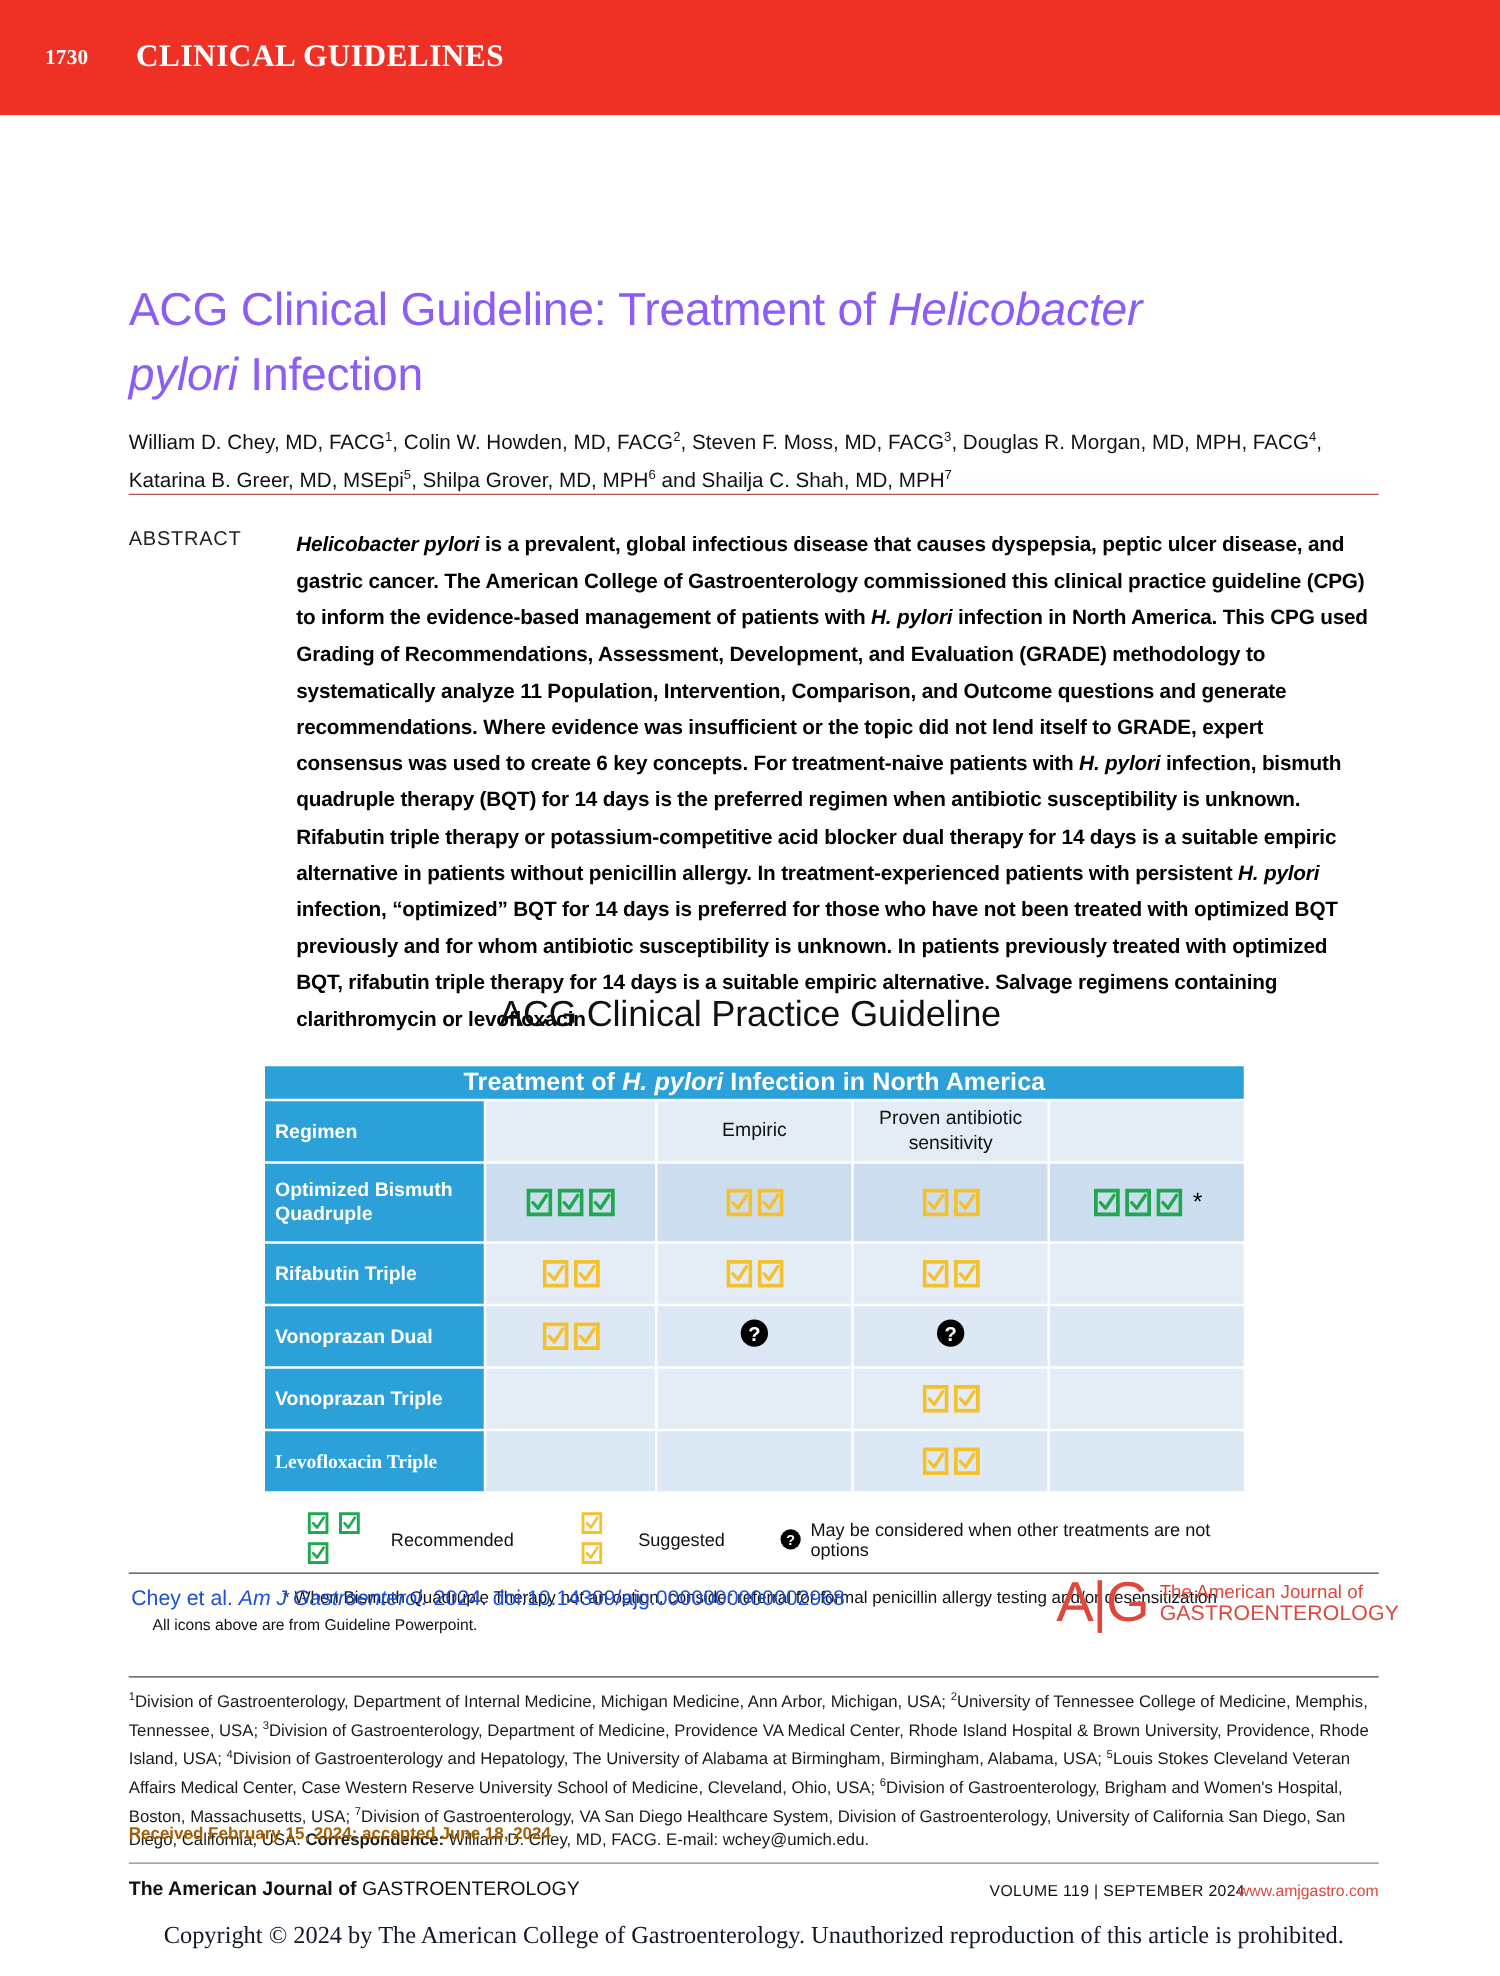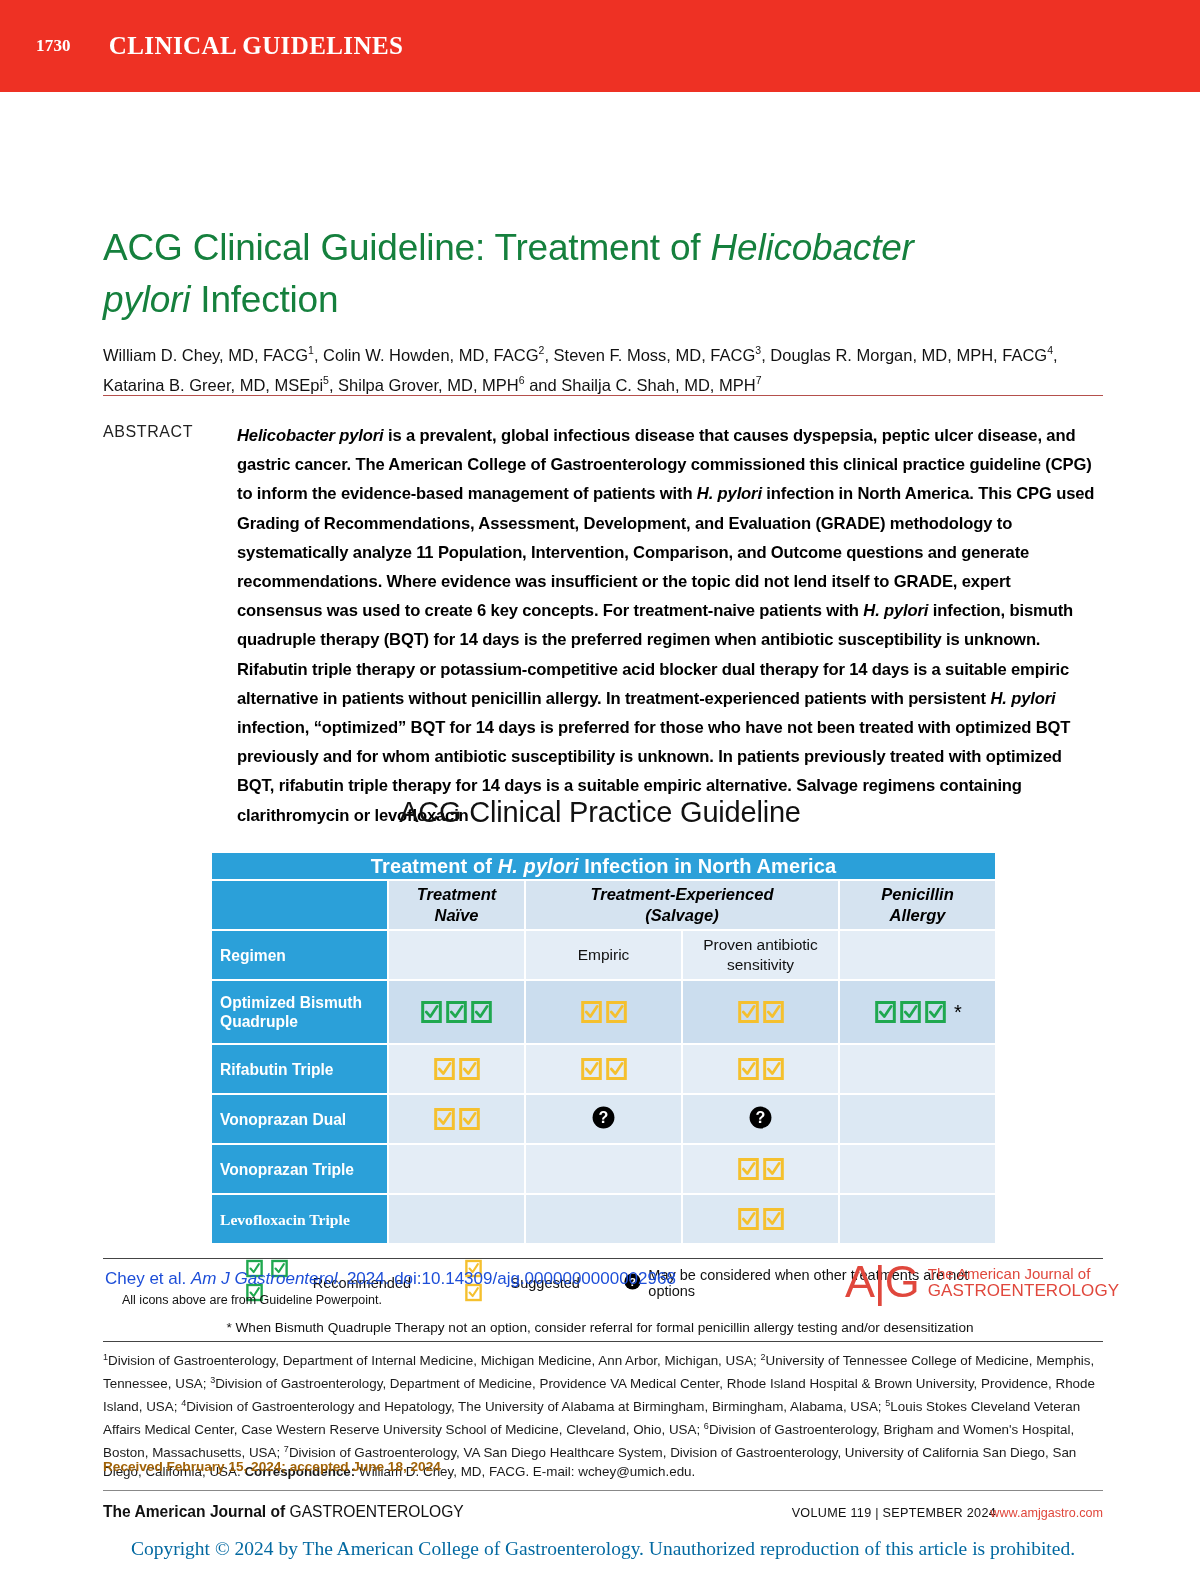--- a/index.html
+++ b/index.html
@@ -45,21 +45,21 @@
 
   
   .title {
     position: absolute;
     left: 103px;
     top: 197px;
     width: 960px;
     font-size: 37px;
     line-height: 52px;
     font-weight: 400;
-    color: #15803d;
+    color: #8b5cf6;
     letter-spacing: -0.2px;
   }
   .title i { font-style: italic; }
 
   
   .authors {
     position: absolute;
     left: 103px;
     top: 338px;
     width: 985px;
@@ -336,21 +336,21 @@
     color: #E0473C;
   }
   .copyright {
     position: absolute;
     left: 103px;
     top: 1538px;
     width: 1000px;
     text-align: center;
     font-family: "Liberation Serif", serif;
     font-size: 19.5px;
-    color: #0369a1;
+    color: #0f172a;
   }
 </style>
 </head>
 <body>
 
 <div class="running-head">
   <span class="page-num">1730</span>
   <span class="section-label">CLINICAL GUIDELINES</span>
 </div>
 
@@ -376,26 +376,20 @@
         <col style="width:155px">
         <col style="width:155px">
         <col style="width:155px">
       </colgroup>
       <tbody>
 
         <tr>
           <td class="banner-cell" colspan="5"><span>Treatment of </span><i>H. pylori</i><span> Infection in North America</span></td>
         </tr>
 
-        <tr>
-          <td class="hdr-blue"></td>
-          <td class="hdr-grey"><span>Treatment</span><br><span>Naïve</span></td>
-          <td class="hdr-grey" colspan="2"><span>Treatment-Experienced</span><br><span>(Salvage)</span></td>
-          <td class="hdr-grey"><span>Penicillin</span><br><span>Allergy</span></td>
-        </tr>
 
         <tr>
           <td class="rowlabel">Regimen</td>
           <td class="subhdr blank"></td>
           <td class="subhdr">Empiric</td>
           <td class="subhdr"><span>Proven antibiotic</span><br><span>sensitivity</span></td>
           <td class="subhdr blank"></td>
         </tr>
 
       <tr>

